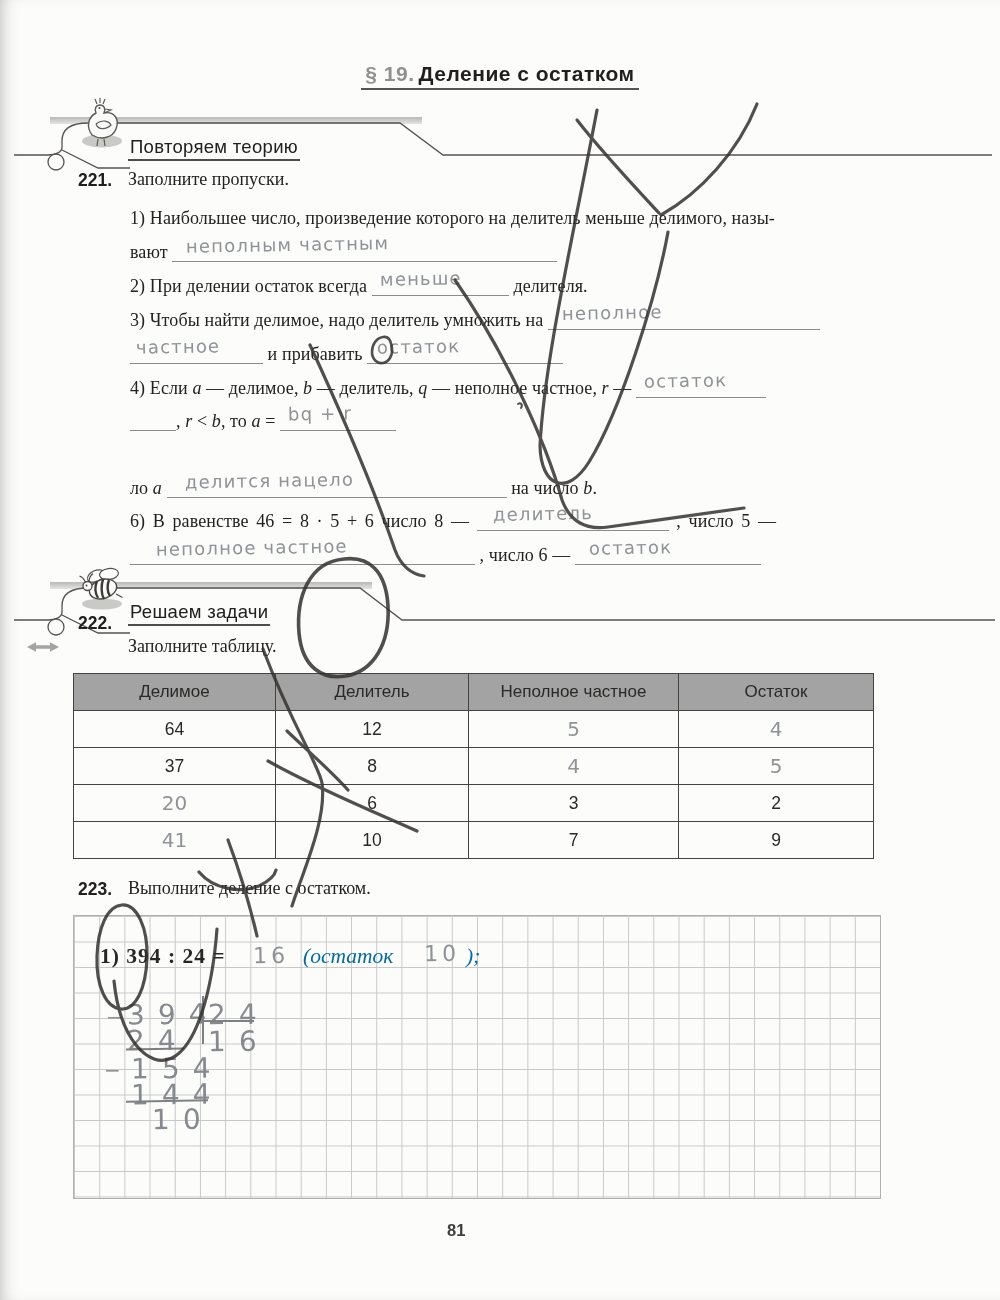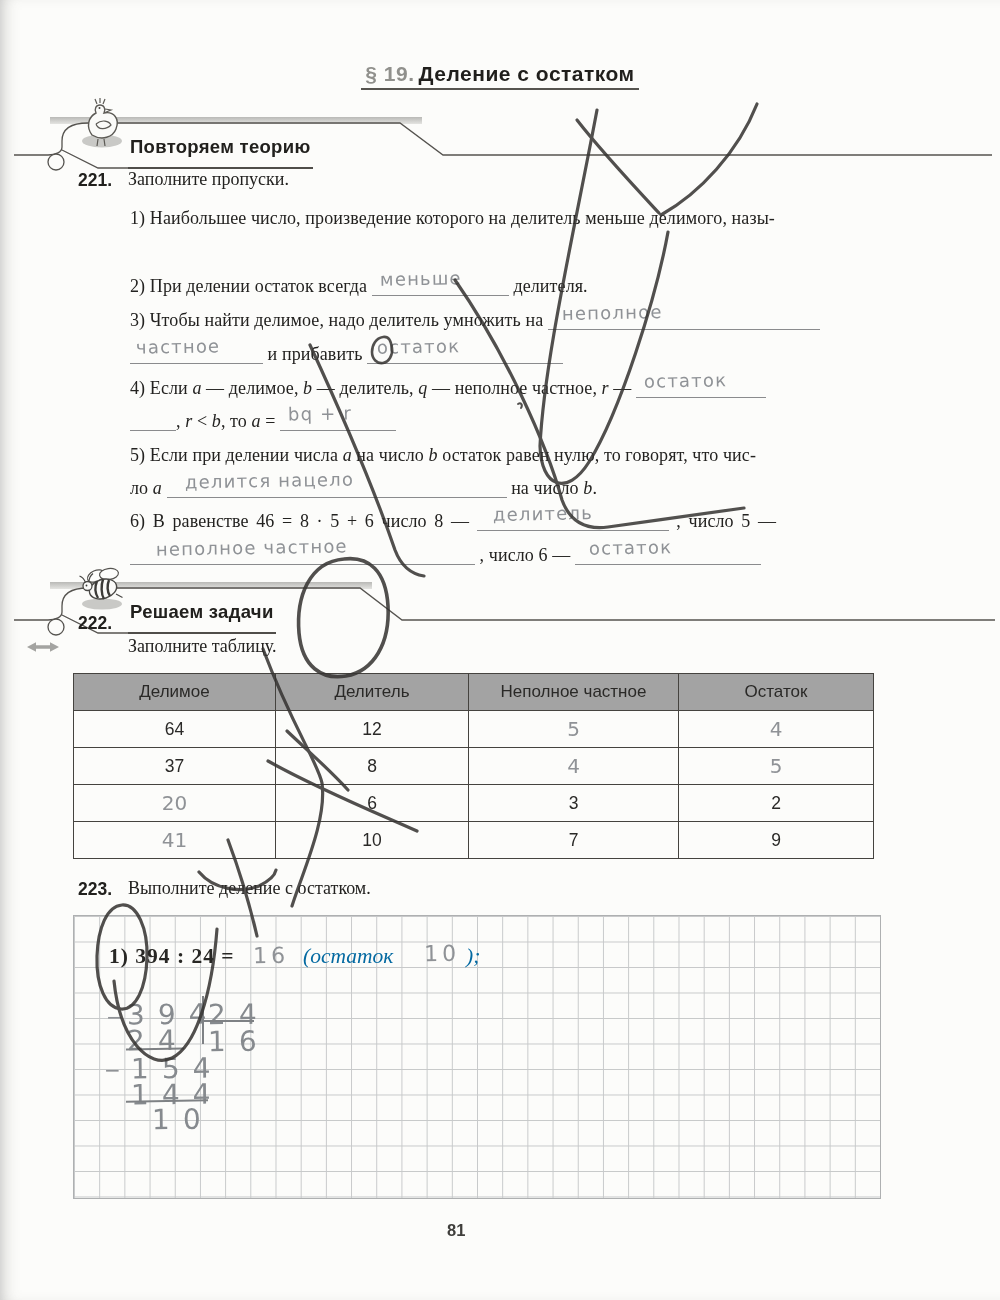--- a/index.html
+++ b/index.html
@@ -6,41 +6,41 @@
   .page{position:relative;width:1000px;height:1300px;background:#fcfcfa;
         font-family:"Liberation Serif",serif;color:#232220;overflow:hidden;
         box-shadow:inset 12px 0 18px -12px rgba(90,90,88,.45);}
   .abs{position:absolute;}
   
   .title-wrap{left:0;right:0;top:62px;text-align:center;}
   .title-inner{display:inline-block;border-bottom:2.4px solid #56544f;padding:0 4px 2px;}
   .title-para{font-family:"Liberation Sans",sans-serif;font-weight:bold;font-size:21px;color:#90908c;letter-spacing:.5px;}
   .title-main{font-family:"Liberation Sans",sans-serif;font-weight:bold;font-size:21px;color:#201f1c;letter-spacing:.5px;}
   
-  .sec-label{font-family:"Liberation Sans",sans-serif;font-weight:bold;font-size:18.5px;color:#21201d;
-             border-bottom:2.2px solid #4f4d49;padding:0 2px 10px;letter-spacing:.3px;}
+  .sec-label{font-family:"Liberation Sans",sans-serif;font-weight:normal;font-size:18.5px;color:#21201d;
+             border-bottom:2.2px solid #4f4d49;padding:0 2px 2px;letter-spacing:.3px;}
   .tasknum{font-family:"Liberation Sans",sans-serif;font-weight:bold;font-size:17.5px;color:#21201d;}
   .prompt{font-size:18px;color:#232220;}
   
   .qline{font-size:18px;line-height:1.25;color:#232220;letter-spacing:.1px;white-space:nowrap;}
   .blank{display:inline-block;border-bottom:1.6px solid #8a8b8d;position:relative;height:20px;vertical-align:-4px;}
   .it{font-style:italic;}
   .hw{font-family:"DejaVu Sans",sans-serif;color:#8f9296;}
   .hw-ans{position:absolute;white-space:nowrap;font-size:18px;letter-spacing:1.2px;top:-7px;left:14px;transform:rotate(-1deg);}
   
   .wtable{border-collapse:collapse;table-layout:fixed;width:800px;font-family:"Liberation Sans",sans-serif;}
   .wtable th{background:#a3a3a3;font-weight:normal;font-size:17px;height:34px;border:1.5px solid #45433f;color:#2a2927;}
   .wtable td{text-align:center;font-size:17.5px;height:34px;border:1.5px solid #45433f;color:#2a2927;}
   .hw-cell{font-family:"DejaVu Sans",sans-serif !important;color:#8f9296 !important;font-size:20px !important;}
   
   .grid{left:73px;top:915px;width:806px;height:282px;
         background-image:linear-gradient(to right,#c7c9ca 1px,transparent 1px),
                          linear-gradient(to bottom,#c7c9ca 1px,transparent 1px);
         background-size:25.2px 25.5px;border:1px solid #aeb0b1;}
-  .expr-b{font-weight:bold;font-size:21.5px;letter-spacing:1px;color:#282724;padding-left:9px;}
+  .expr-b{font-weight:bold;font-size:21.5px;letter-spacing:1px;color:#282724;}
   .expr-i{font-style:italic;font-size:21.5px;color:#0369a1;}
   .hw-big{font-family:"DejaVu Sans",sans-serif;color:#8f9296;font-size:22px;letter-spacing:4px;transform:rotate(-1deg);}
   .div-digits{font-family:"DejaVu Sans",sans-serif;color:#868a8e;font-size:28px;letter-spacing:13px;transform:rotate(-.6deg);}
   .div-line{background:#7e8184;height:2px;}
   .div-vline{background:#7e8184;width:2px;}
   .pgnum{font-family:"Liberation Sans",sans-serif;font-weight:bold;font-size:16.5px;color:#3f3e3b;}
   svg{display:block;}
   .pen{pointer-events:none;}
 </style>
 </head>
@@ -76,20 +76,26 @@
   </svg>
   <div class="abs" style="left:128px;top:136px">
     <span class="sec-label">Повторяем теорию</span>
   </div>
 
   <div class="abs tasknum" style="left:78px;top:170px">221.</div>
   <div class="abs prompt" style="left:128px;top:169px">Заполните пропуски.</div>
 
   <div class="abs qline" style="left:130px;top:207px">1) Наибольшее число, произведение которого на делитель меньше делимого, назы-</div>
 
+  <div class="abs qline" style="left:130px;top:241px">
+    <span>вают</span>
+    <span class="blank" style="width:385px">
+      <span class="hw hw-ans">неполным  частным</span>
+    </span>
+  </div>
 
   <div class="abs qline" style="left:130px;top:275px">
     <span>2) При делении остаток всегда</span>
     <span class="blank" style="width:137px">
       <span class="hw hw-ans" style="left:8px">меньше</span>
     </span>
     <span>делителя.</span>
   </div>
 
   <div class="abs qline" style="left:130px;top:309px">
@@ -116,23 +122,20 @@
     </span>
   </div>
 
   <div class="abs qline" style="left:130px;top:410px">
     <span class="blank" style="width:46px"></span><span>, </span><span class="it">r</span><span> &lt; </span><span class="it">b</span><span>, то </span><span class="it">a</span><span> =</span>
     <span class="blank" style="width:116px">
       <span class="hw hw-ans" style="left:8px">bq + r</span>
     </span>
   </div>
 
-  <div class="abs qline" style="left:130px;top:444px">
-    <span>5) Если при делении числа </span><span class="it">a</span><span> на число </span><span class="it">b</span><span> остаток равен нулю, то говорят, что чис-</span>
-  </div>
 
   <div class="abs qline" style="left:130px;top:477px">
     <span>ло </span><span class="it">a</span>
     <span class="blank" style="width:340px">
       <span class="hw hw-ans" style="left:18px">делится  нацело</span>
     </span>
     <span>на число </span><span class="it">b</span><span>.</span>
   </div>
 
   <div class="abs qline" style="left:130px;top:510px;word-spacing:3px">

